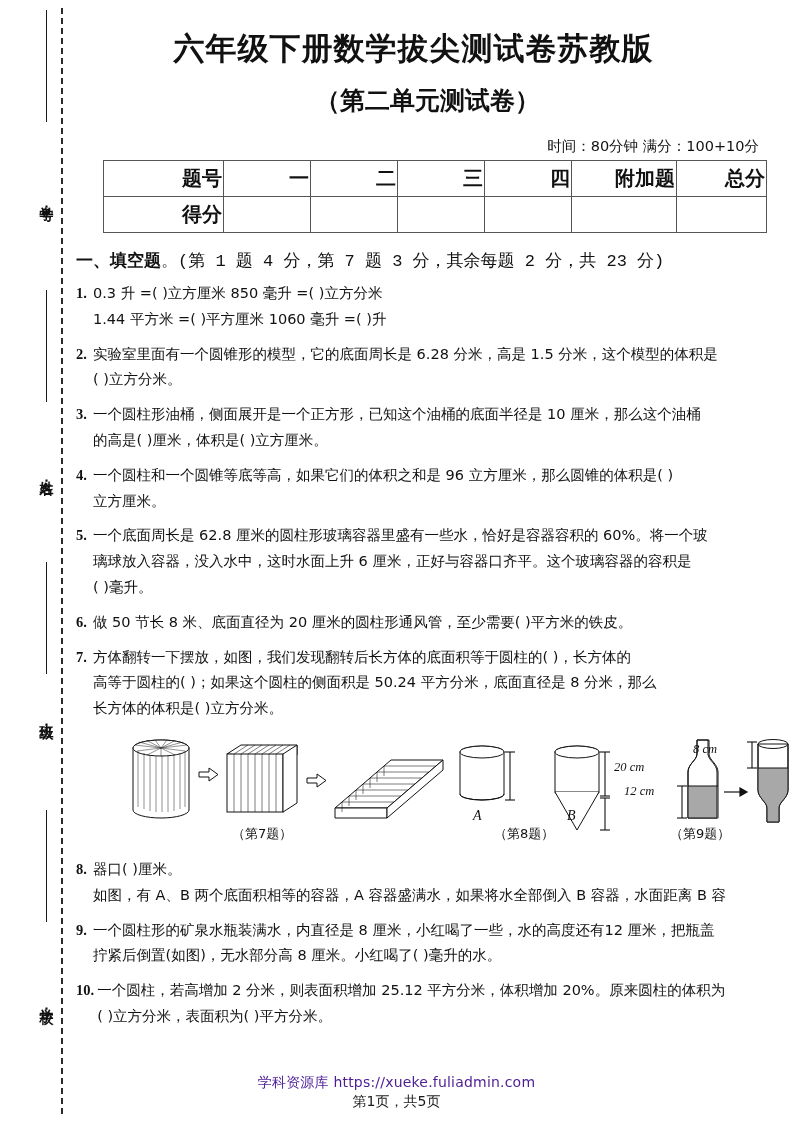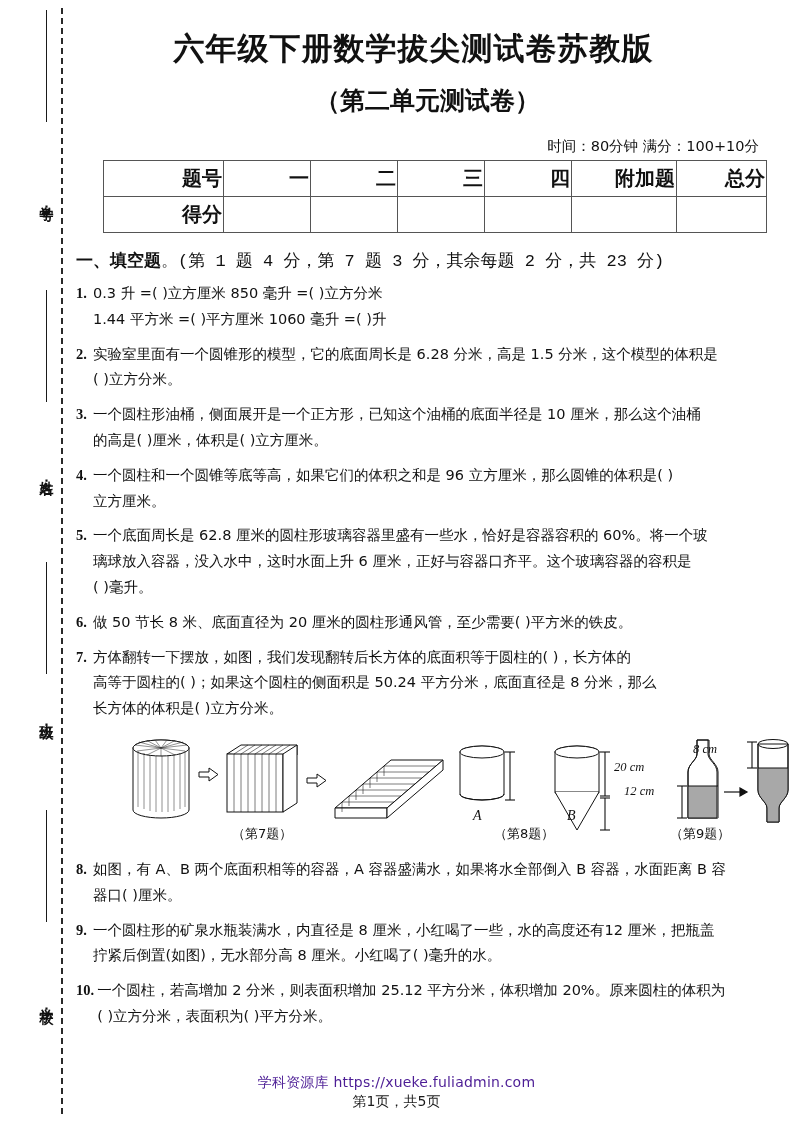--- a/index.html
+++ b/index.html
@@ -434,22 +434,22 @@
       </g>
     </svg>
     <div class="dim-label" style="left:631px; top:12px;">8 cm</div>
     <div class="dim-label" style="left:562px; top:54px;">12 cm</div>
     <div class="fig-cap" style="left:608px; top:95px;">（第9题）</div>
   </div>
 
   <div class="q">
     <span class="q-num">8.</span>
     <span class="q-body">
+      <div class="q-line">器口(        )厘米。</div>
       <div class="q-line">如图，有 A、B 两个底面积相等的容器，A 容器盛满水，如果将水全部倒入 B 容器，水面距离 B 容</div>
-      <div class="q-line">器口(        )厘米。</div>
     </span>
   </div>
 
   <div class="q">
     <span class="q-num">9.</span>
     <span class="q-body">
       <div class="q-line">一个圆柱形的矿泉水瓶装满水，内直径是 8 厘米，小红喝了一些，水的高度还有12 厘米，把瓶盖</div>
       <div class="q-line">拧紧后倒置(如图)，无水部分高 8 厘米。小红喝了(              )毫升的水。</div>
     </span>
   </div>

